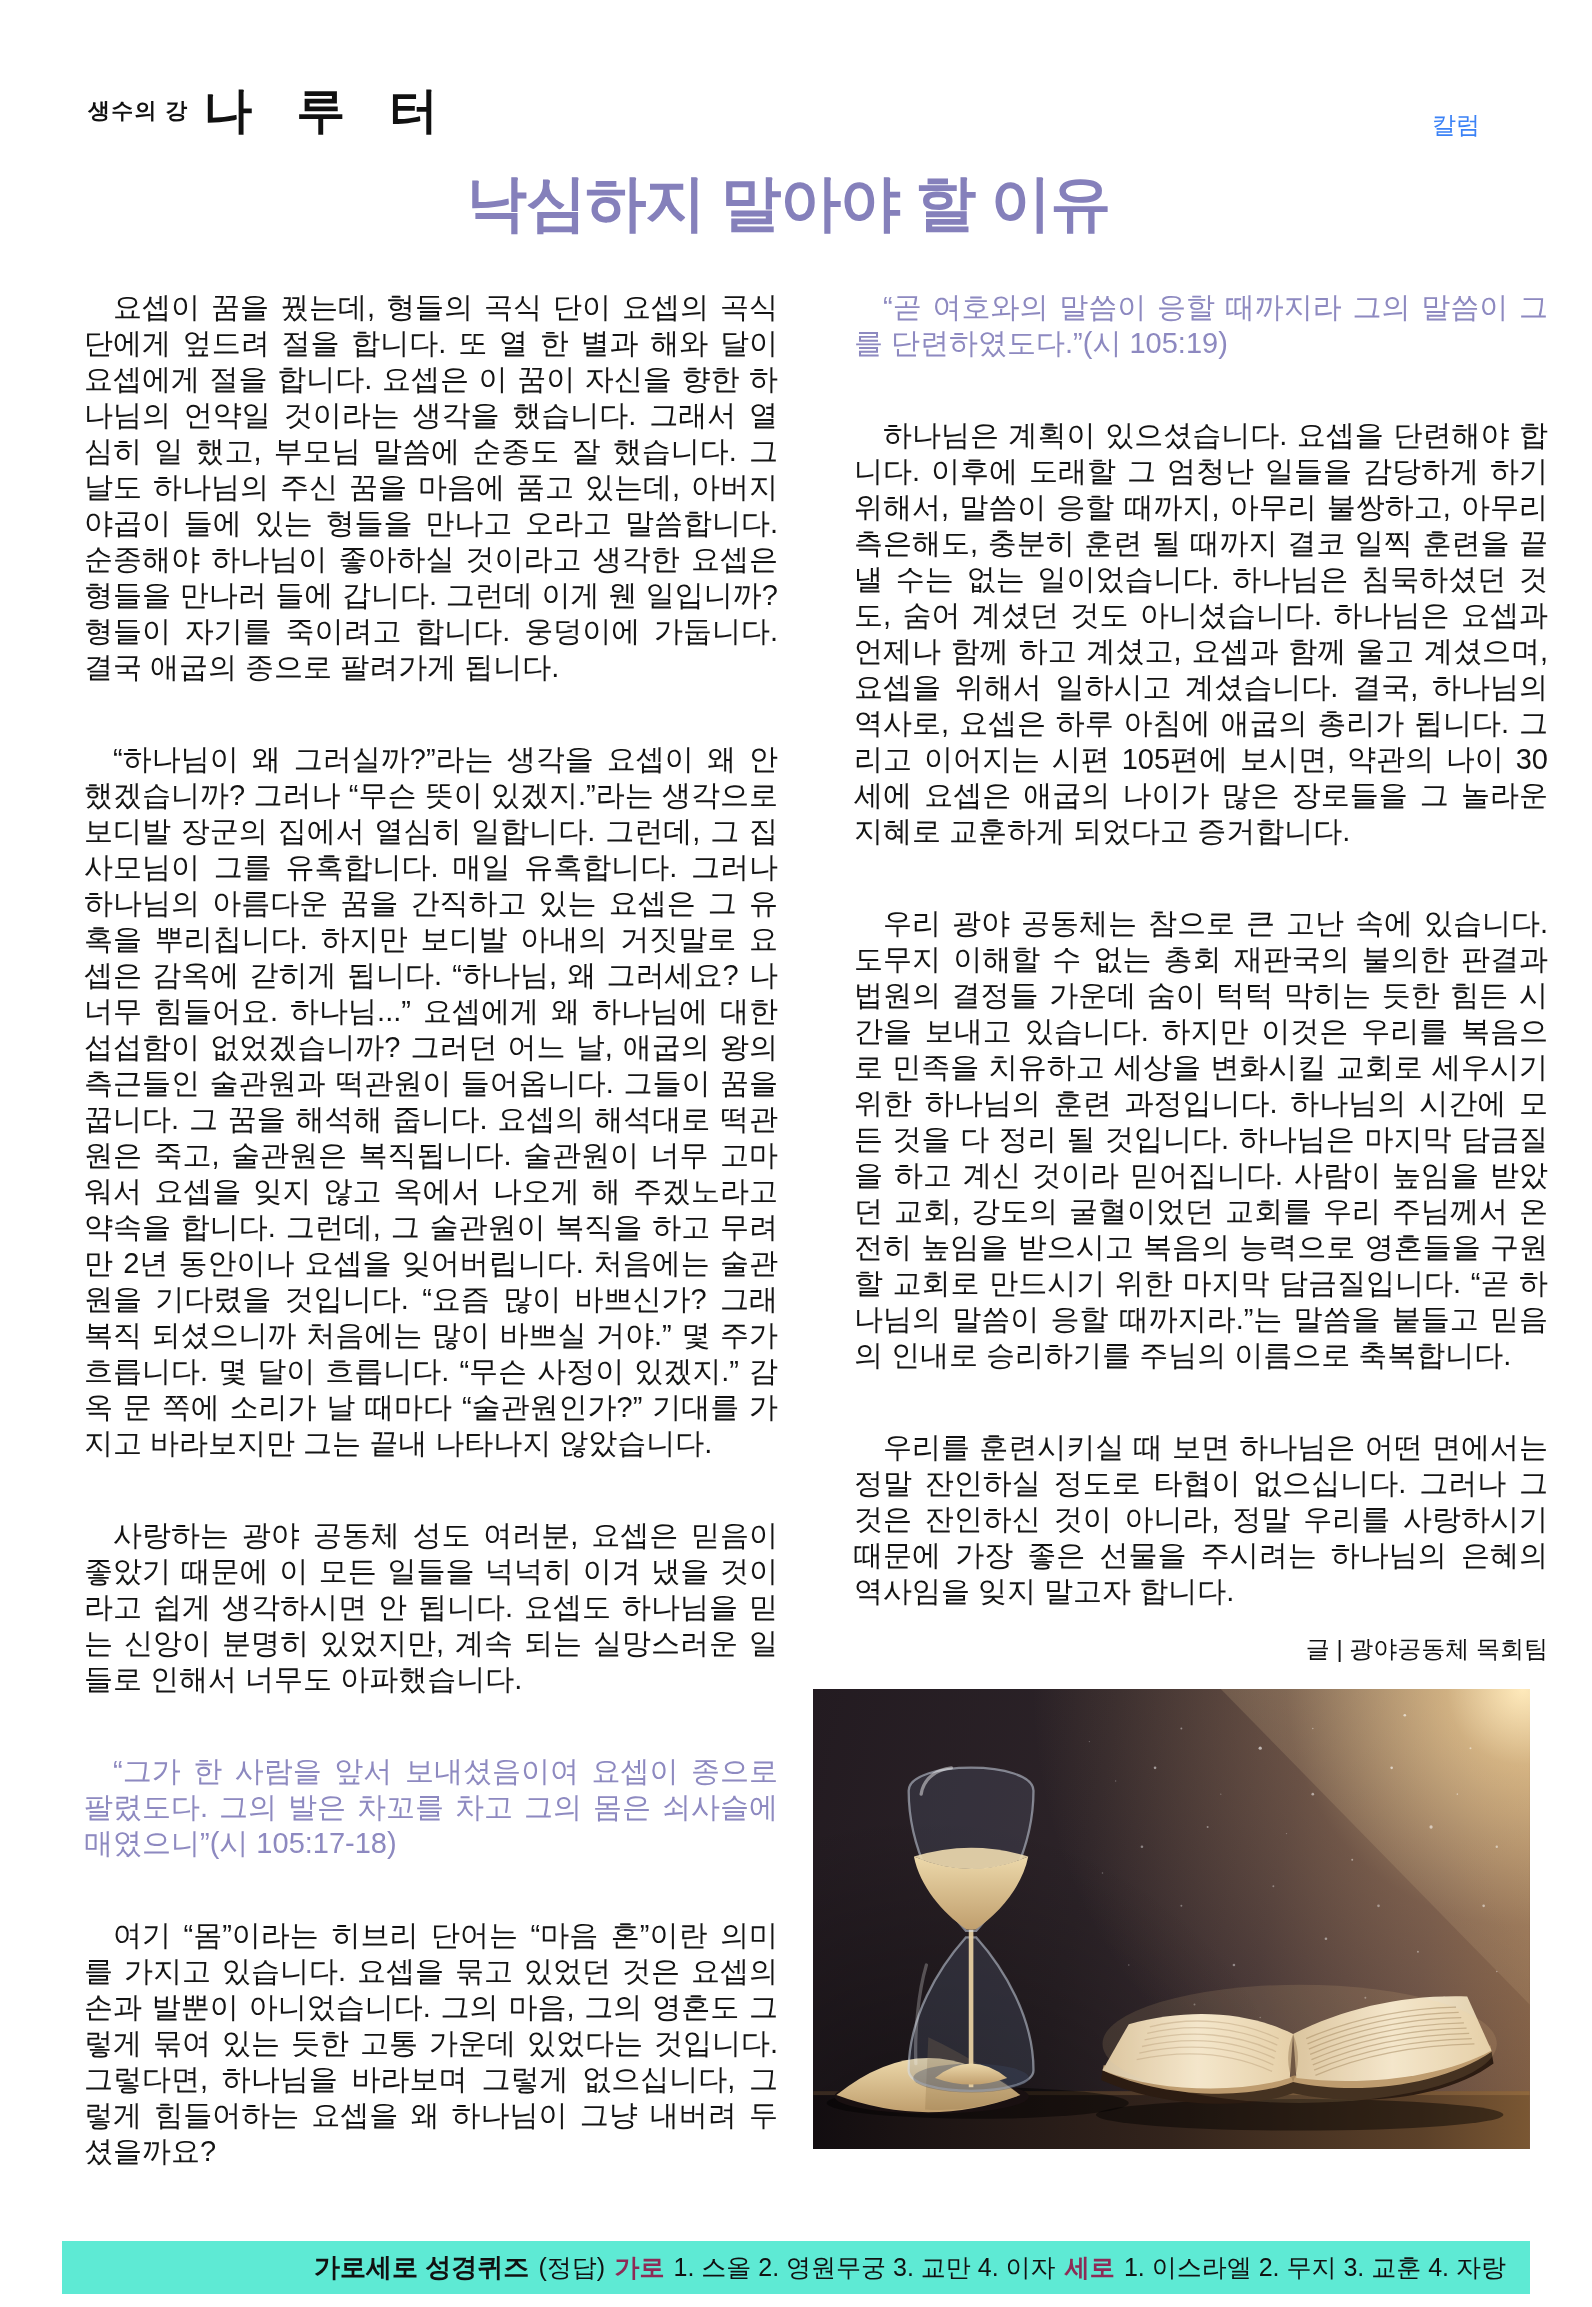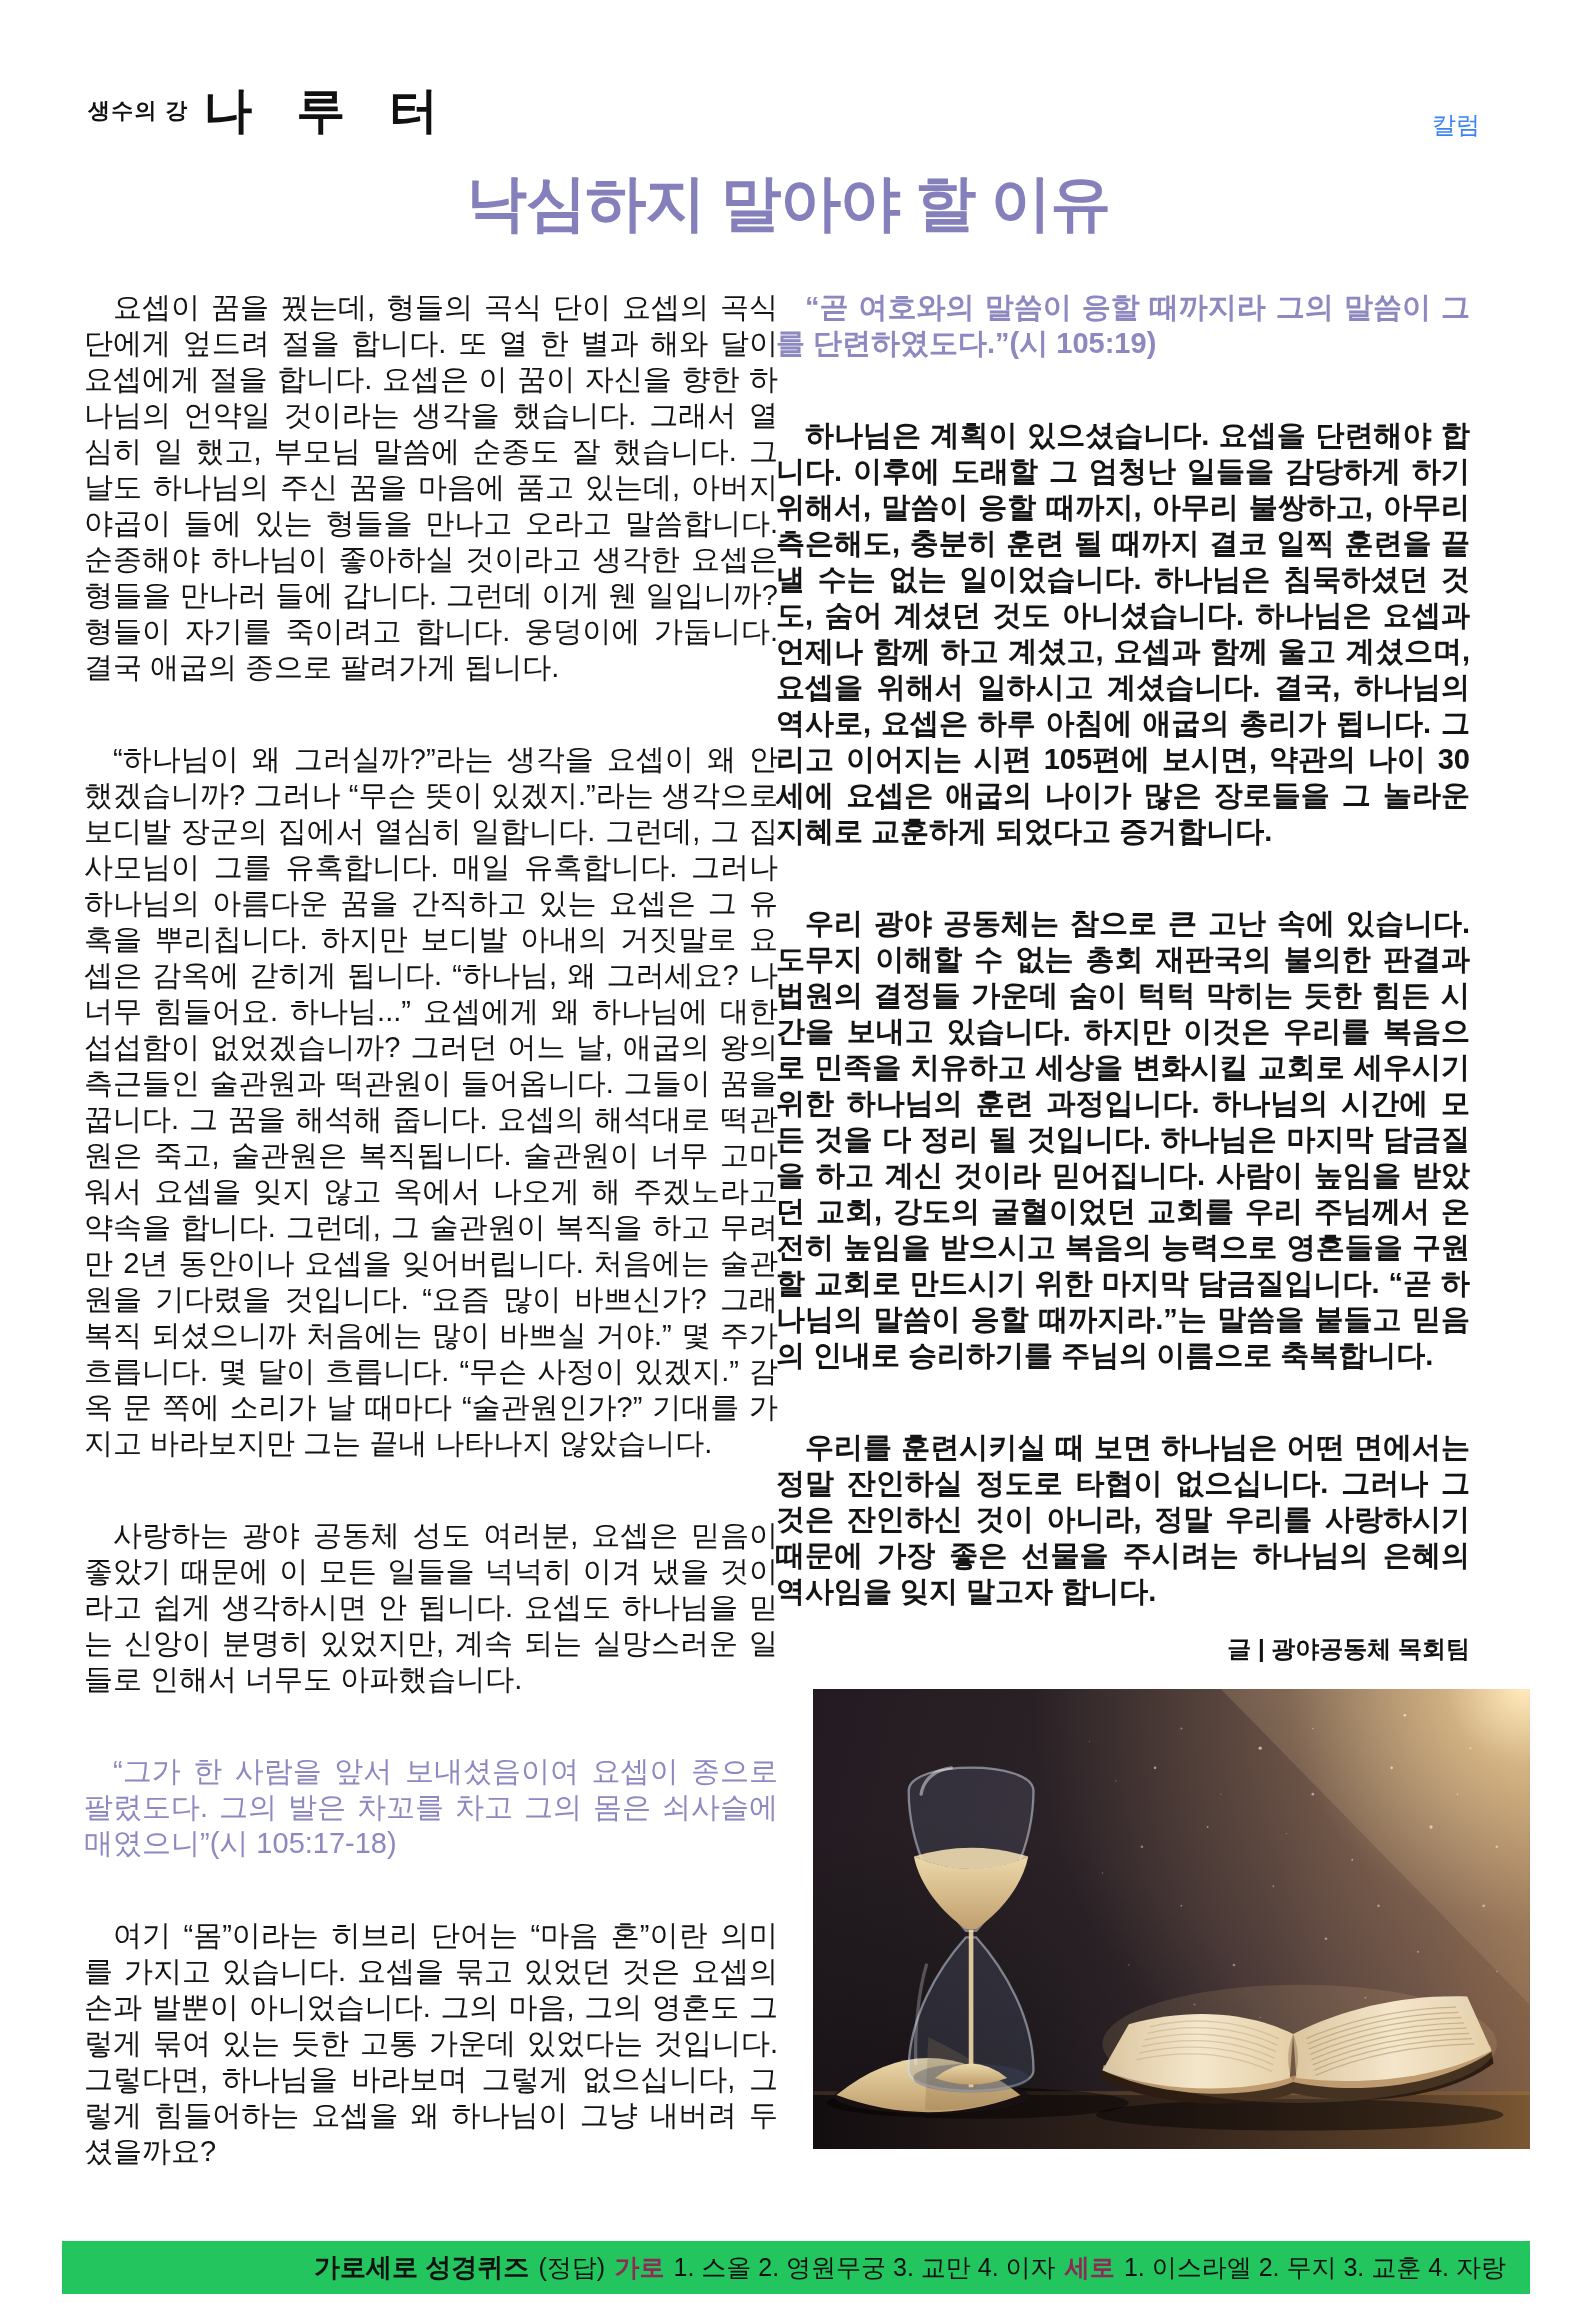--- a/index.html
+++ b/index.html
@@ -23,41 +23,41 @@
     color:#8580bb;
   }
 
   
   .col{
     position:absolute;top:289px;width:698px;
     font-size:29px;line-height:36px;text-align:justify;
     word-break:break-all;
   }
   .col-left{left:80px;}
-  .col-right{left:772px;font-weight:bold;}
+  .col-right{left:850px;}
   .col p{margin:0 0 56px 4px;text-indent:29px;}
   .col p:last-of-type{margin-bottom:0;}
   .col p.quote{color:#8d89c0;}
   .byline{margin-top:22px;text-align:right;font-size:24px;color:#111;}
 
   
   .photo{
     position:absolute;left:813px;top:1689px;width:717px;height:460px;margin:0;
     overflow:hidden;
     background:
       radial-gradient(circle at 99% 0%, rgba(255,238,195,1) 0%, rgba(255,217,152,0.65) 9%, rgba(216,166,116,0.30) 28%, rgba(0,0,0,0) 58%),
       radial-gradient(circle at 15% 115%, rgba(0,0,0,0.55), rgba(0,0,0,0) 50%),
       linear-gradient(102deg,#231b21 0%,#2c2328 38%,#3a2d31 62%,#54403c 82%,#77573f 100%);
   }
   .photo svg{display:block;width:100%;height:100%;}
 
   
   .footer-bar{
     position:absolute;left:62px;top:2241px;width:1468px;height:53px;
-    background:#22c55e;box-sizing:border-box;
+    background:#5eead4;box-sizing:border-box;
     display:flex;align-items:center;justify-content:flex-end;
     padding-right:24px;font-size:25px;color:#111;white-space:nowrap;
   }
   .footer-bar span{margin-left:9.2px;}
   .f-title{font-weight:800;font-size:26px;}
   .accent{color:#8d2b56;font-weight:800;}
 </style>
 </head>
 <body>
 

